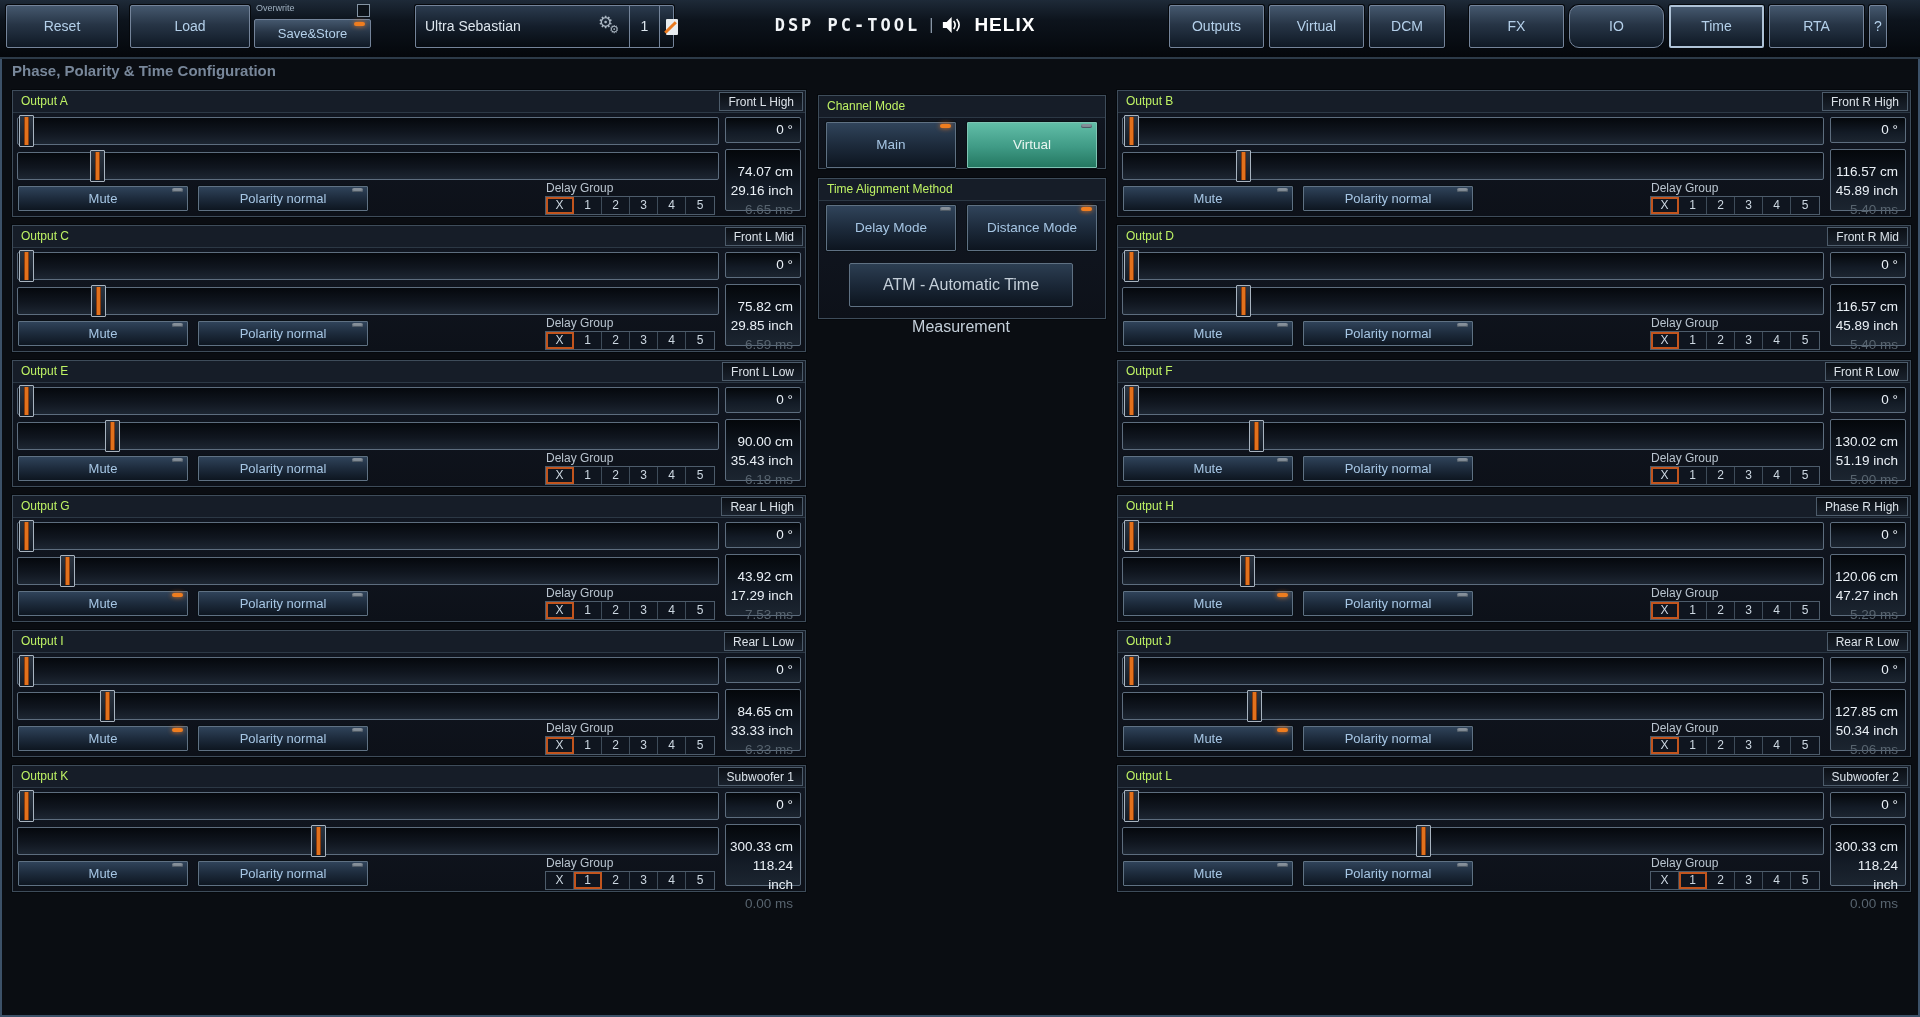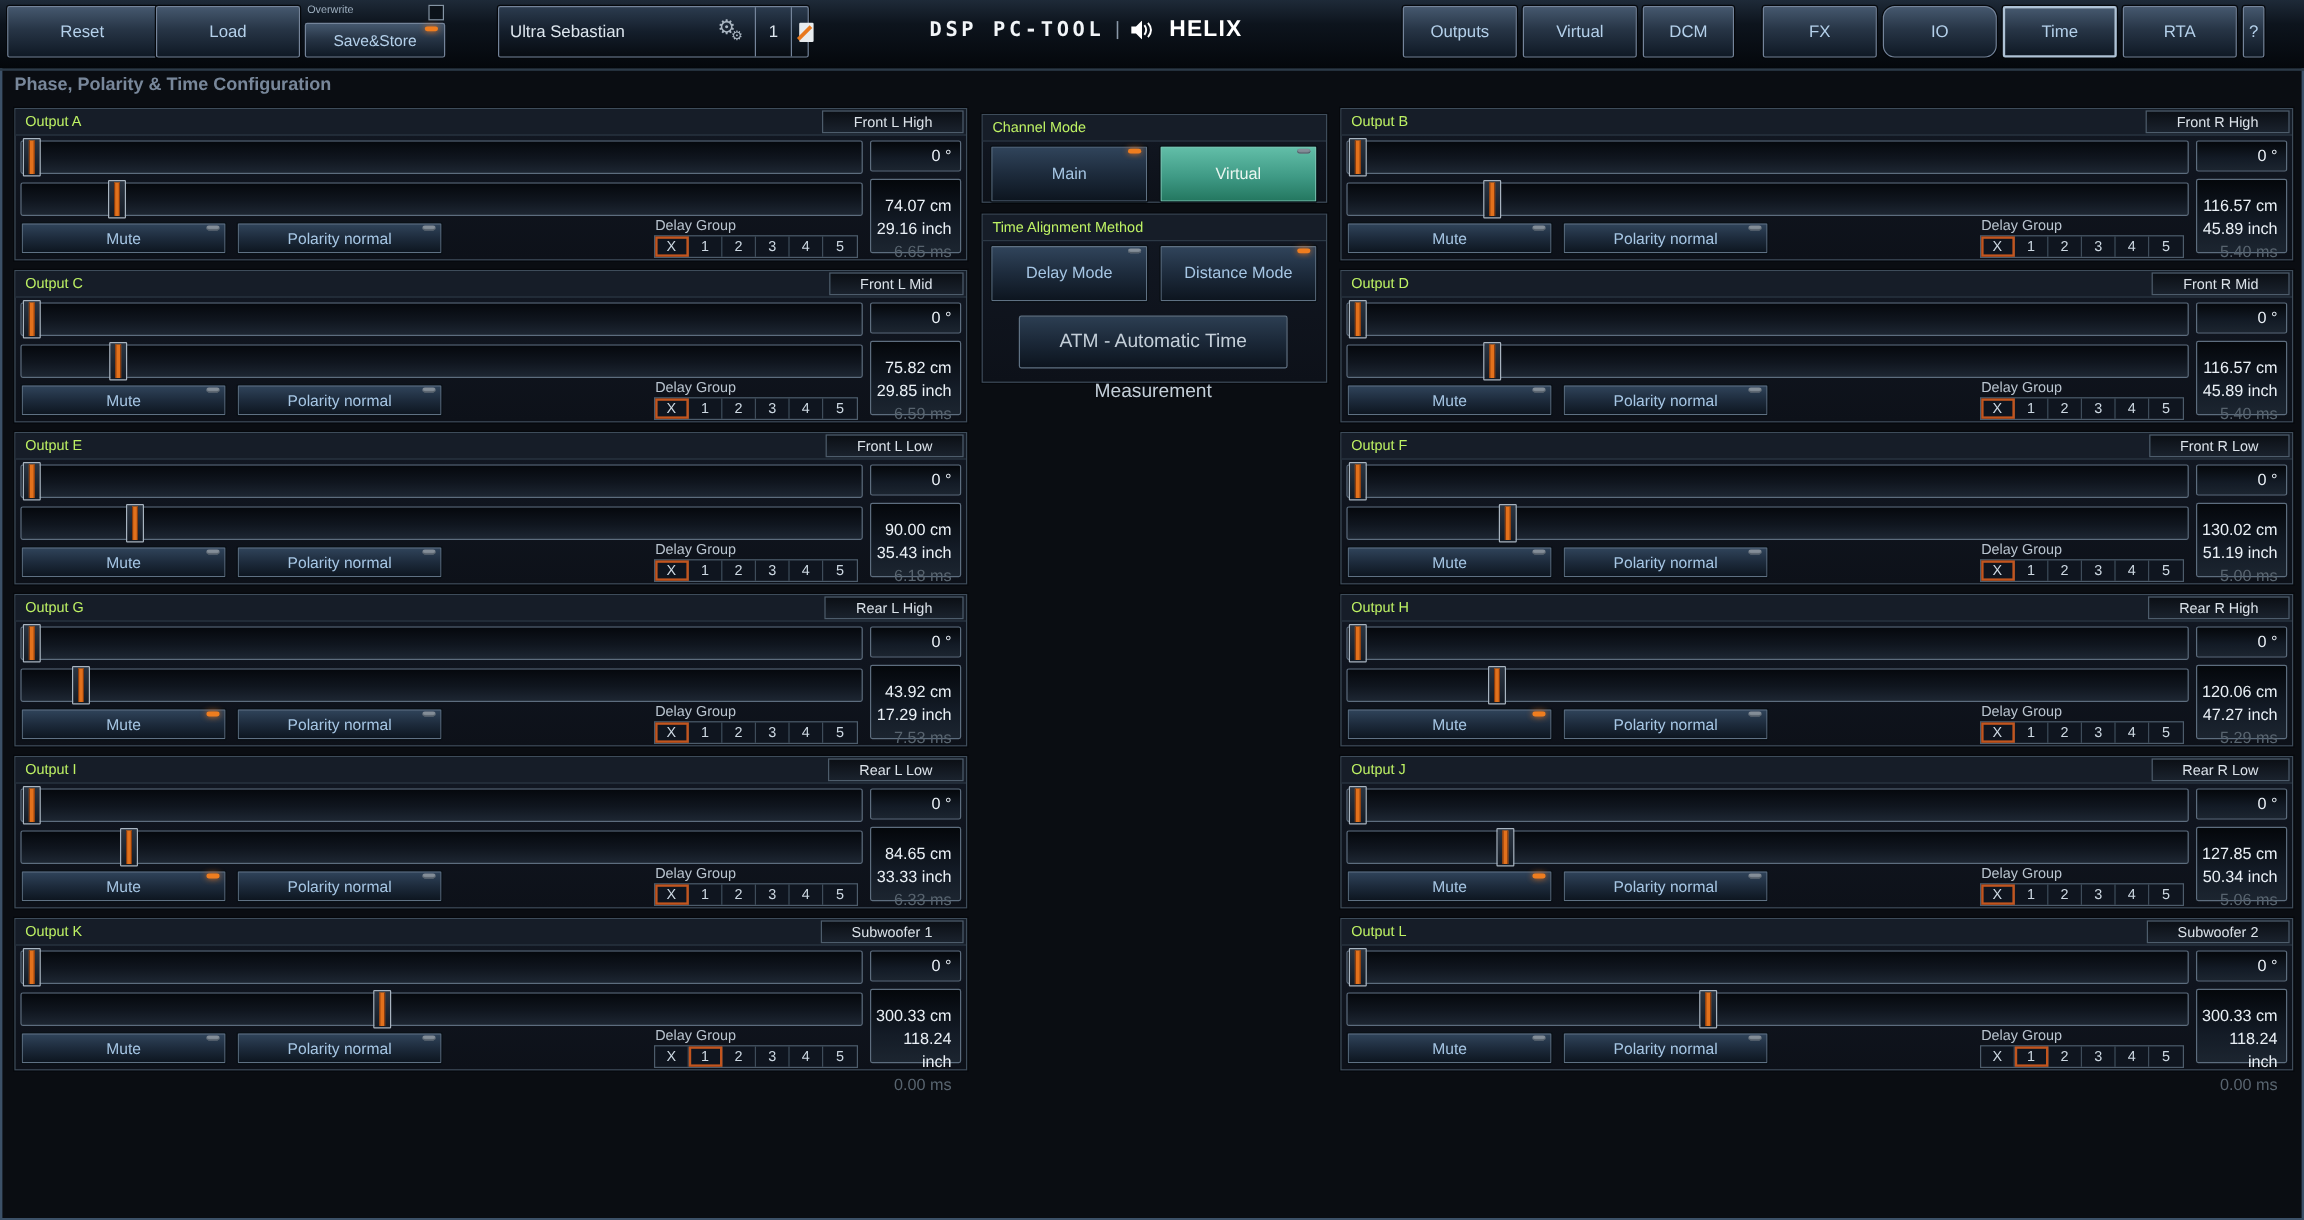--- a/index.html
+++ b/index.html
@@ -62,21 +62,21 @@
   .panel{
     box-sizing:border-box;border:1px solid #3e4c5a;
     background:linear-gradient(180deg,#121823 0%,#0d1119 100%);
     box-shadow:0 0 0 1px #05080c;
   }
   .output-panel{position:relative;width:794px;height:127px;margin-bottom:8px;}
   .panel-header{position:absolute;left:0;top:0;right:0;height:21px;background:#161d28;border-bottom:1px solid #2c3845;}
   .panel-header .hdr-label{margin-left:8px;line-height:21px;font-size:12px;color:#bef264;}
   .channel-name{
     position:absolute;right:2px;top:1px;height:19px;line-height:19px;box-sizing:border-box;
-    border:1px solid #4d5c6b;padding:0 25px;font-size:12px;color:#dbe2e9;
+    border:1px solid #4d5c6b;padding:0 8px;font-size:12px;color:#dbe2e9;
     background:linear-gradient(180deg,#0b0f15,#1a222d);
   }
   .slider{
     position:absolute;left:4px;width:702px;height:28px;box-sizing:border-box;
     border:1px solid #5d6d7e;border-radius:2px;
     background:linear-gradient(180deg,#05080d 0%,#10161f 55%,#1d2632 100%);
   }
   .slider.phase-slider{top:26px;}
   .slider.dist-slider{top:61px;}
   .handle{
@@ -136,21 +136,21 @@
     position:absolute;left:30px;top:84px;width:224px;height:44px;box-sizing:border-box;
     background:linear-gradient(180deg,#2c3e52 0%,#1b2838 50%,#0c141e 100%);
     border:1px solid #5f7183;border-radius:2px;
     color:#c4cfd9;font-size:16px;text-align:center;line-height:42px;cursor:default;
   }
 </style>
 </head>
 <body>
 
 <div class="topbar">
-  <div class="tbtn" style="left:6px;width:125px;">Reset</div>
+  <div class="tbtn" style="left:6px;width:112px;">Reset</div>
   <div class="tbtn" style="left:130px;width:120px;">Load</div>
 
   <div class="savegroup">
     <div class="ovr">Overwrite</div>
     <div class="chk"></div>
     <div class="sbtn">
       <span>Save&amp;Store</span>
       <span class="led orange"></span>
     </div>
   </div>
@@ -567,21 +567,21 @@
         <div class="dg-cell">1</div>
         <div class="dg-cell">2</div>
         <div class="dg-cell">3</div>
         <div class="dg-cell">4</div>
         <div class="dg-cell">5</div>
       </div>
   </div>
     <div class="panel output-panel">
     <div class="panel-header">
       <span class="hdr-label">Output H</span>
-      <span class="channel-name">Rear R High</span>
+      <span class="channel-name">Phase R High</span>
     </div>
     <div class="slider phase-slider">
       <div class="handle">
           <div class="stripe"></div>
         </div>
     </div>
     <div class="valuebox phase-value">0 °</div>
     <div class="slider dist-slider">
       <div class="handle" style="left: calc(16.79% - 1px);">
           <div class="stripe"></div>

